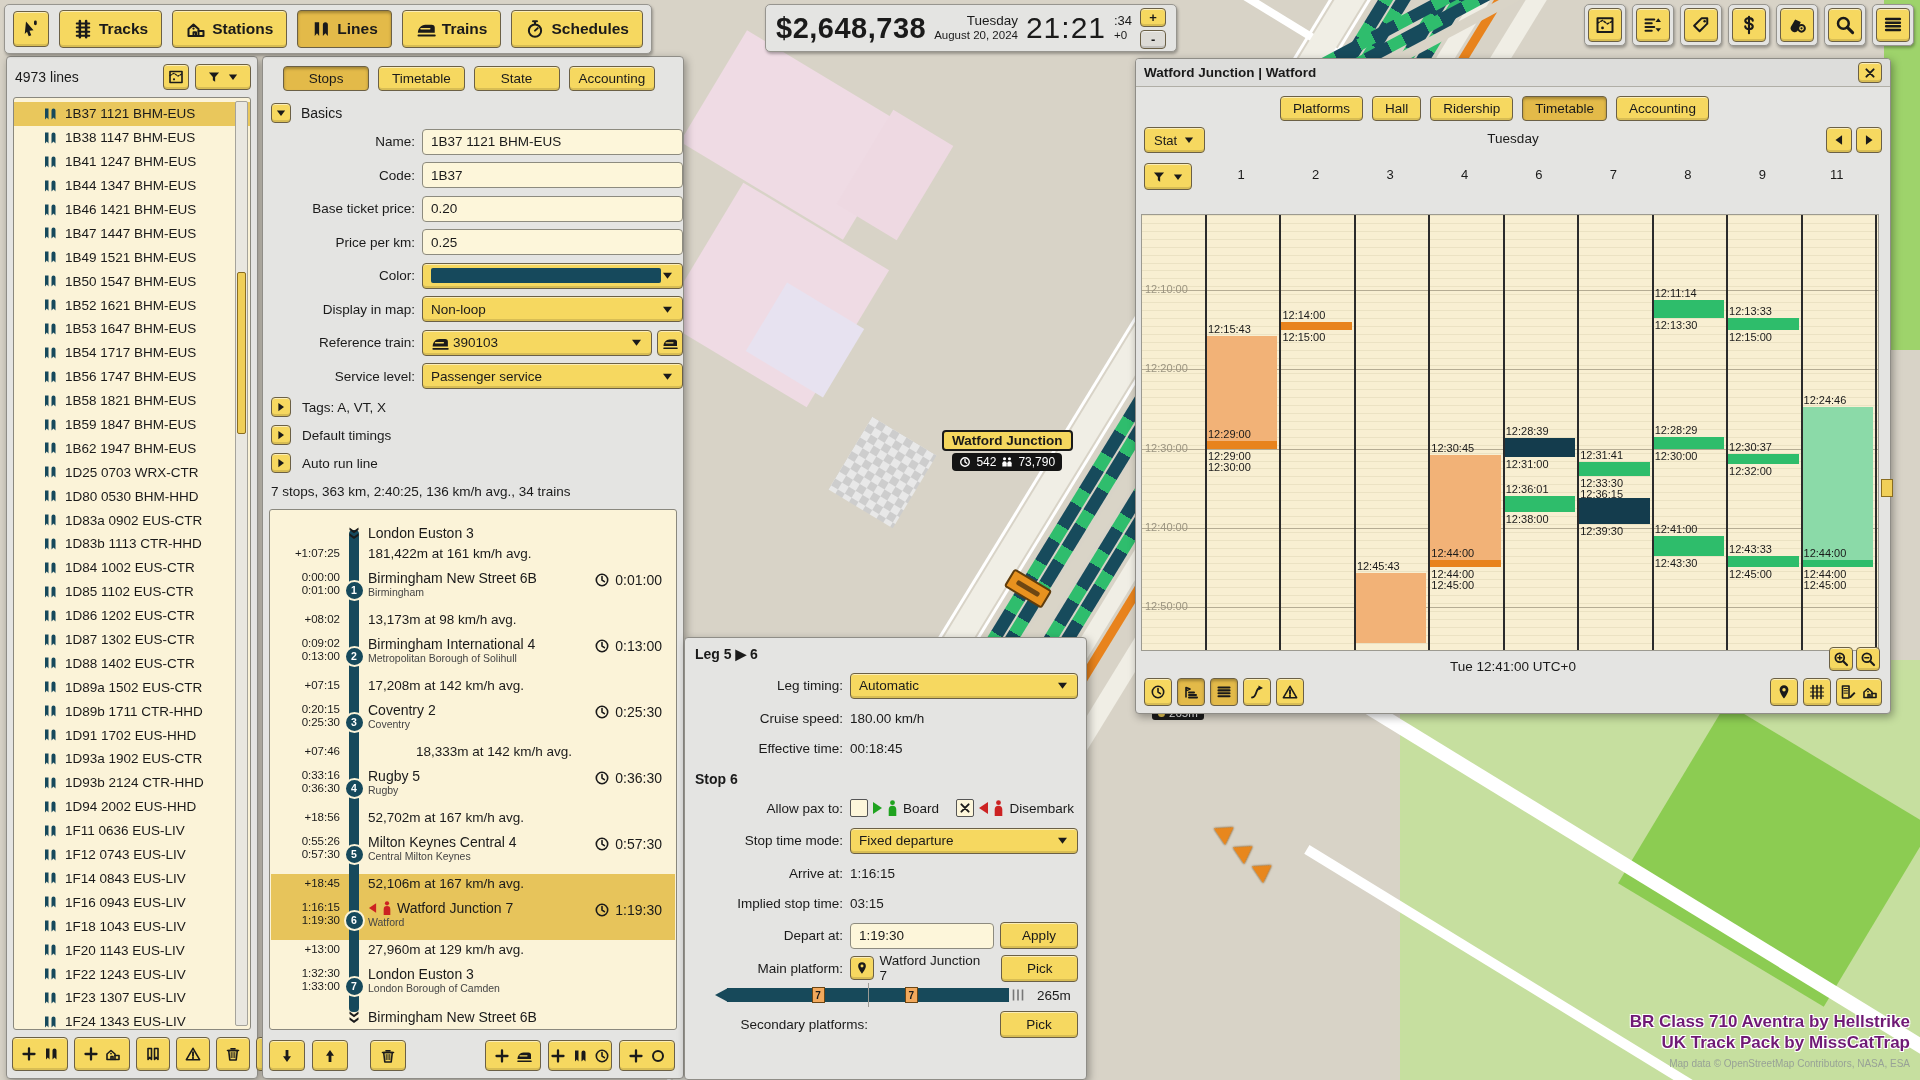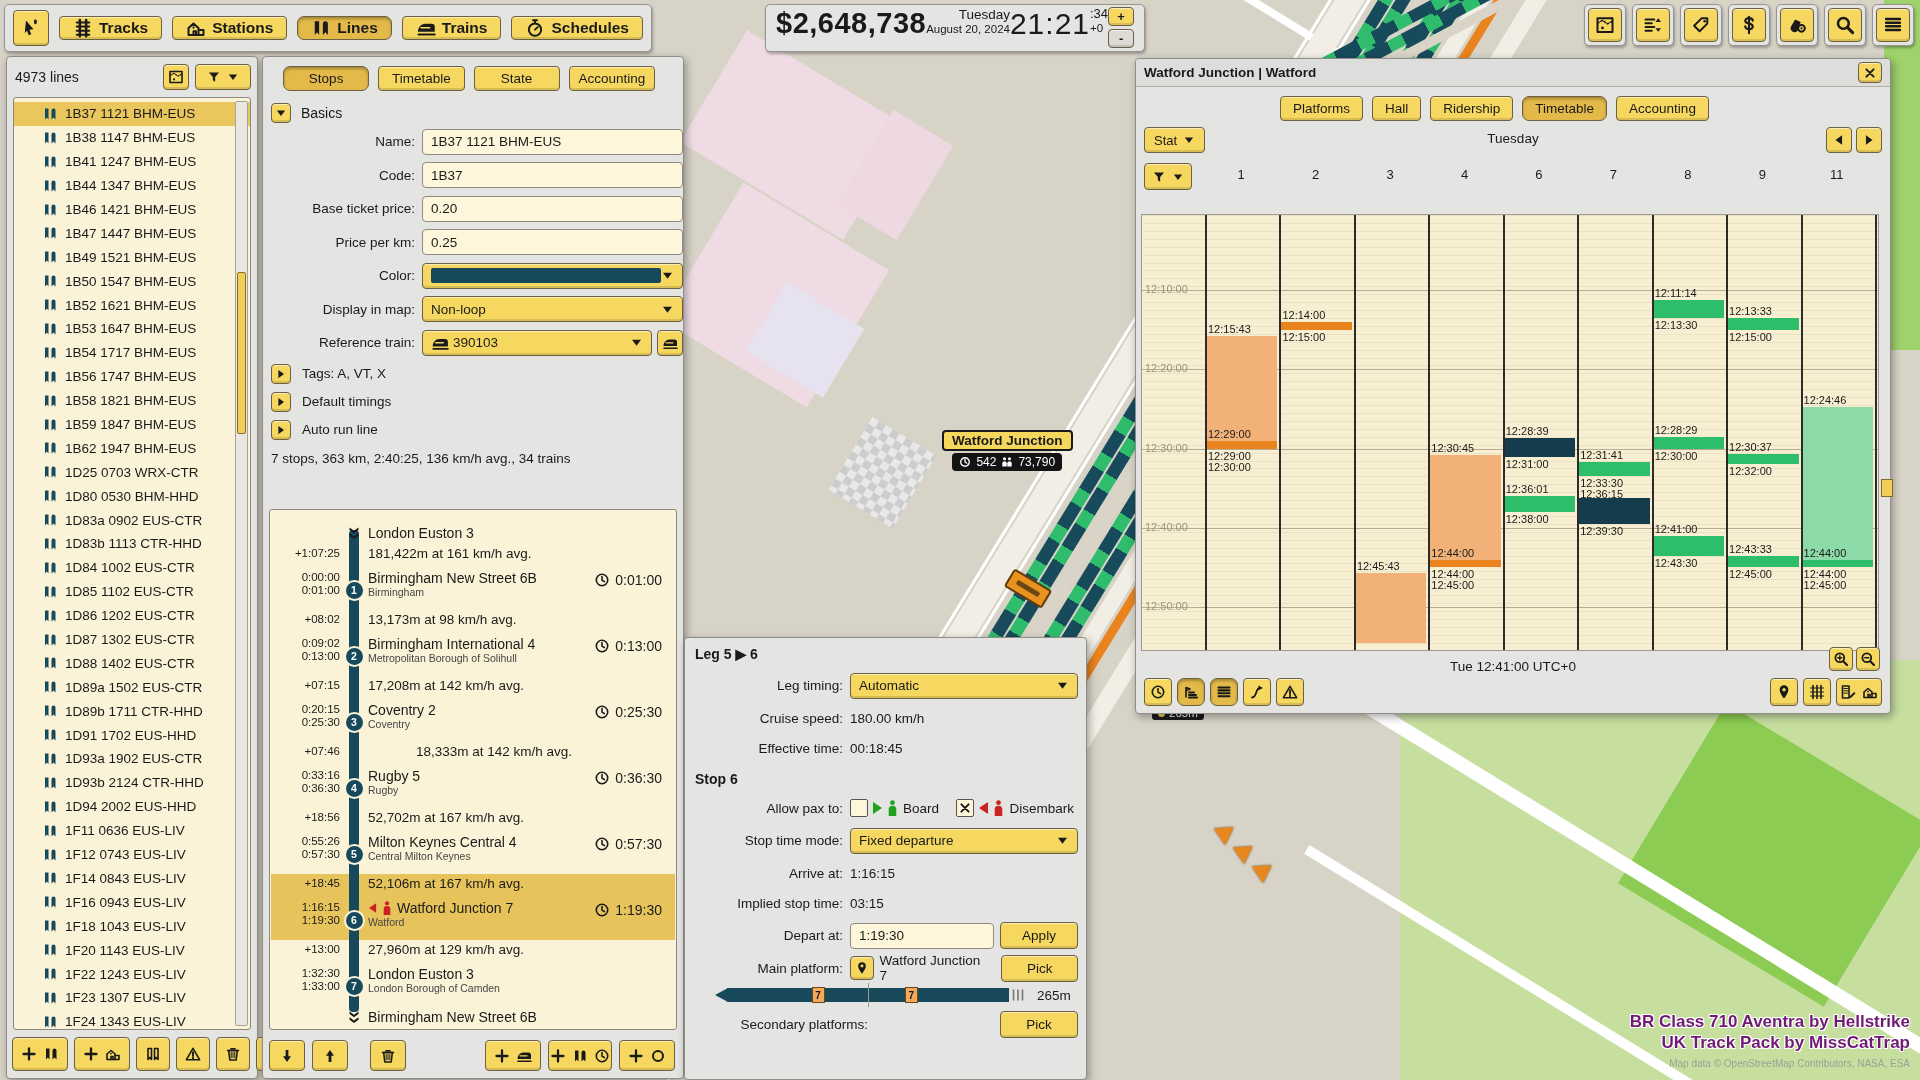--- a/index.html
+++ b/index.html
@@ -6,21 +6,21 @@
   #stage{position:relative;width:1920px;height:1080px;overflow:hidden;background:#d8d3c7;
          font-family:"Liberation Sans",sans-serif;color:#1a1a1a;}
   
   .panel{position:absolute;background:#e4e4e2;border:1px solid #8f8d87;border-radius:4px;
          box-shadow:2px 3px 8px rgba(0,0,0,.35);}
   .frame{background:#e4e4e2;border:1px solid #97958f;border-radius:5px;padding:3px;
          box-shadow:1px 2px 3px rgba(0,0,0,.3);}
   .btn{background:#f6d860;border:1px solid #6b6046;border-radius:4px;display:flex;align-items:center;
        justify-content:center;gap:6px;box-shadow:inset 0 1px 0 rgba(255,255,255,.55),inset 0 -2px 0 rgba(0,0,0,.12);
        cursor:pointer;box-sizing:border-box;}
-  .btn.act{background:#e3ba49;box-shadow:inset 0 2px 3px rgba(0,0,0,.28);border-radius:7px;}
+  .btn.act{background:#e3ba49;box-shadow:inset 0 2px 3px rgba(0,0,0,.28);}
   .btn.grey{background:#dddbd6;}
   .sq20{width:20px;height:20px}.sq24{width:24px;height:24px}.sq26{width:26px;height:26px}.sq34{width:34px;height:34px}.sq36{width:36px;height:36px}
   .ic{display:inline-block;line-height:0}
   .ic svg{display:block;width:100%;height:100%}
   .i12{width:12px;height:12px}.i14{width:14px;height:14px}.i16{width:16px;height:16px}
   .i18{width:18px;height:18px}.i20{width:20px;height:20px}
   .inp{background:#fdf6da;border:1px solid #8d8b7f;border-radius:4px;height:26px;display:flex;
        align-items:center;padding:0 8px;font-size:13.5px;box-sizing:border-box;}
   .dd{background:#f6d860;border:1px solid #6b6046;border-radius:4px;height:26px;display:flex;
       align-items:center;padding:0 8px;font-size:13.5px;box-sizing:border-box;
@@ -52,22 +52,22 @@
             transform:rotate(-52deg);text-shadow:1px 0 #fff,-1px 0 #fff,0 1px #fff,0 -1px #fff;z-index:3}
   .trainmk{position:absolute;left:1006px;top:578px;width:40px;height:17px;background:#e8921f;
            border:2px solid #5f3c0c;border-radius:3px;transform:rotate(31deg);z-index:3;
            display:flex;align-items:center;justify-content:center}
   .trainmk i{display:block;width:26px;height:5px;background:#6d4613;border-radius:2px}
   .mbadge{position:absolute;left:1152px;top:706px;background:#1c1c1c;color:#fff;font-size:11.5px;
           border-radius:3px;padding:1px 6px;z-index:3;display:flex;align-items:center;gap:4px}
   .mbadge b{width:7px;height:7px;border-radius:50%;background:#f0cf58;display:inline-block}
   
   .tl{left:4px;top:4px;position:absolute;display:flex;align-items:center;gap:10px;padding:5px 8px;z-index:10;}
-  .toptab{height:24px;padding:0 13px;font-size:15.5px;font-weight:700;}
-  .money{left:765px;top:4px;position:absolute;display:flex;gap:0;padding:2px 10px;
+  .toptab{height:38px;padding:0 13px;font-size:15.5px;font-weight:700;}
+  .money{left:765px;top:4px;position:absolute;display:flex;align-items:center;gap:8px;padding:2px 10px;
          height:48px;z-index:10;box-sizing:border-box;}
   .money .cash{font-size:29px;font-weight:700;letter-spacing:.5px}
   .money .dcol{display:flex;flex-direction:column;align-items:flex-end;line-height:15px}
   .money .dcol .d1{font-size:13.5px}.money .dcol .d2{font-size:11.5px}
   .money .clk{font-size:30px;font-weight:400;letter-spacing:1px}
   .money .scol{display:flex;flex-direction:column;line-height:14px}
   .money .scol .s1{font-size:13px}.money .scol .s2{font-size:11.5px}
   .money .bcol{display:flex;flex-direction:column;gap:3px}
   .money .bcol .btn{width:26px;height:19px;font-size:13px;font-weight:700}
   .tr{right:6px;top:4px;position:absolute;display:flex;gap:6px;z-index:10;}
@@ -929,20 +929,33 @@
               <span class="ic i16">
                 <svg viewBox="0 0 16 16" fill="none" stroke="#1a1a1a" stroke-width="1.6" stroke-linecap="round" stroke-linejoin="round">
                   <path d="M1.5 11c0-3.5 2.5-6.5 6-6.5h5A2.5 2.5 0 0115 7v4z" fill="#1a1a1a" stroke="none"></path>
                   <path d="M4 7.8h7" stroke="#f6d860" stroke-width="1.2"></path>
                   <path d="M2 13.2h13"></path>
                 </svg>
               </span>
             </span>
           </span>
         </div>
+      <div class="fr-row">
+          <span class="fr-lab">Service level:</span>
+        <span class="fr-ctl">
+            <span class="dd">
+          <span>Passenger service</span>
+          <span class="caret ic">
+                <svg viewBox="0 0 16 16" fill="none" stroke="#1a1a1a" stroke-width="1.6" stroke-linecap="round" stroke-linejoin="round">
+                  <path d="M2.5 4.5h11L8 12z" fill="#1a1a1a" stroke="none"></path>
+                </svg>
+              </span>
+            </span>
+          </span>
+        </div>
     </div>
     <div id="editor-toggles">
         <div class="tg">
           <span class="btn sq20">
             <span class="ic i12">
               <svg viewBox="0 0 16 16" fill="none" stroke="#1a1a1a" stroke-width="1.6" stroke-linecap="round" stroke-linejoin="round">
                 <path d="M4.5 2.5v11L12 8z" fill="#1a1a1a" stroke="none"></path>
               </svg>
             </span>
           </span>

